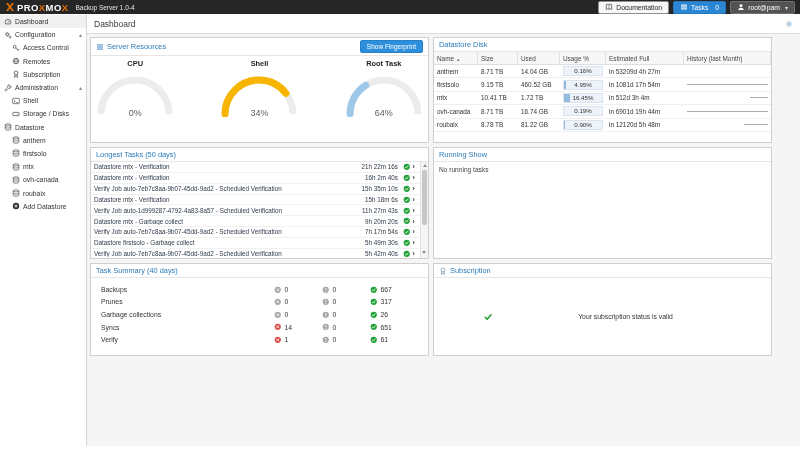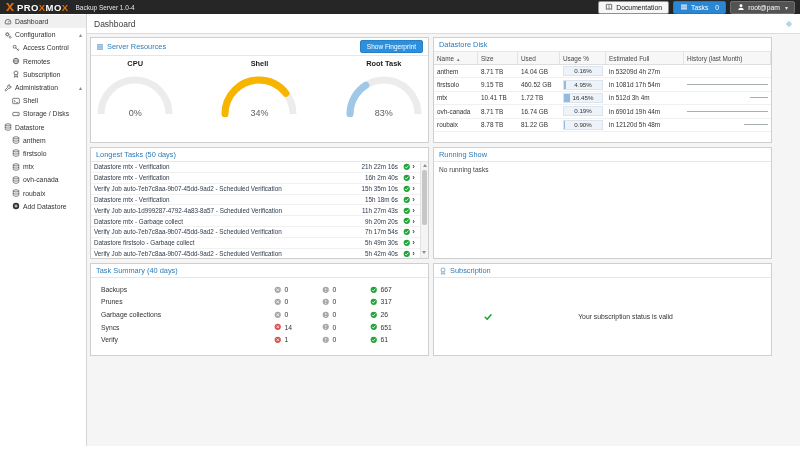--- a/index.html
+++ b/index.html
@@ -337,21 +337,21 @@
             <div class="gauge"><div class="gauge-label">CPU</div><svg width="84" height="47" viewBox="0 0 84 47">
                 <path d="M8 44 A34 34 0 0 1 76 44" stroke="#ececec" stroke-width="7" fill="none"></path>
               </svg><div class="gauge-value">0%</div></div>
             <div class="gauge"><div class="gauge-label">Shell</div><svg width="84" height="47" viewBox="0 0 84 47">
                 <path d="M8 44 A34 34 0 0 1 76 44" stroke="#ececec" stroke-width="7" fill="none"></path>
                 <path d="M8 44 A34 34 0 0 1 76 44" stroke="#f7b500" stroke-width="7" fill="none" stroke-linecap="round" stroke-dasharray="84.4 106.8"></path>
               </svg><div class="gauge-value">34%</div></div>
             <div class="gauge"><div class="gauge-label">Root Task</div><svg width="84" height="47" viewBox="0 0 84 47">
                 <path d="M8 44 A34 34 0 0 1 76 44" stroke="#ececec" stroke-width="7" fill="none"></path>
                 <path d="M8 44 A34 34 0 0 1 76 44" stroke="#9ec7e8" stroke-width="7" fill="none" stroke-linecap="round" stroke-dasharray="34.2 106.8"></path>
-              </svg><div class="gauge-value">83%</div></div>
+              </svg><div class="gauge-value">64%</div></div>
           </div>
       </div>
 
       <div class="panel">
         <div class="panel-header">
           <span>Datastore Disk</span>
         </div>
         <div class="dtable">
           <div class="dt-head" id="dt-head">
               <div class="dt-cell col-name">Name<span class="sort-arrow">▲</span></div>

